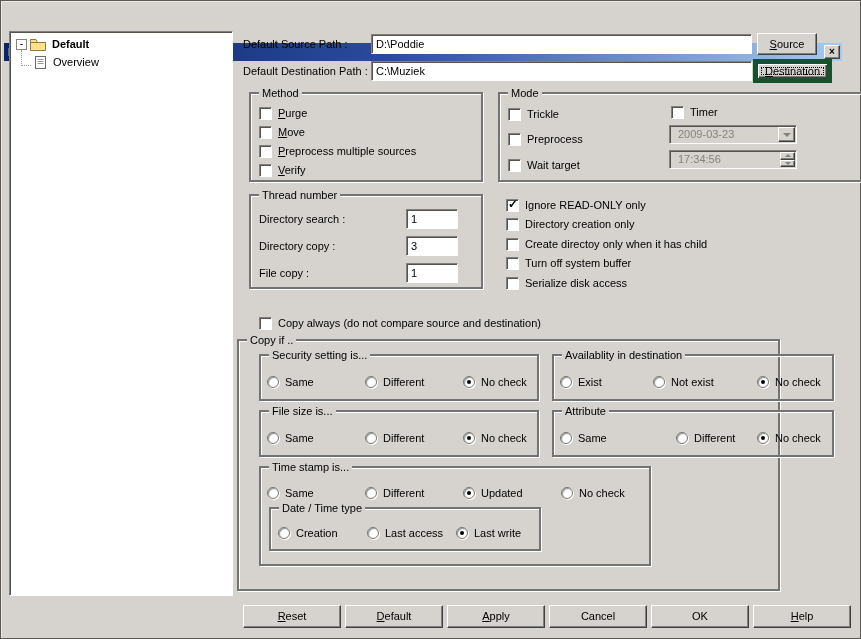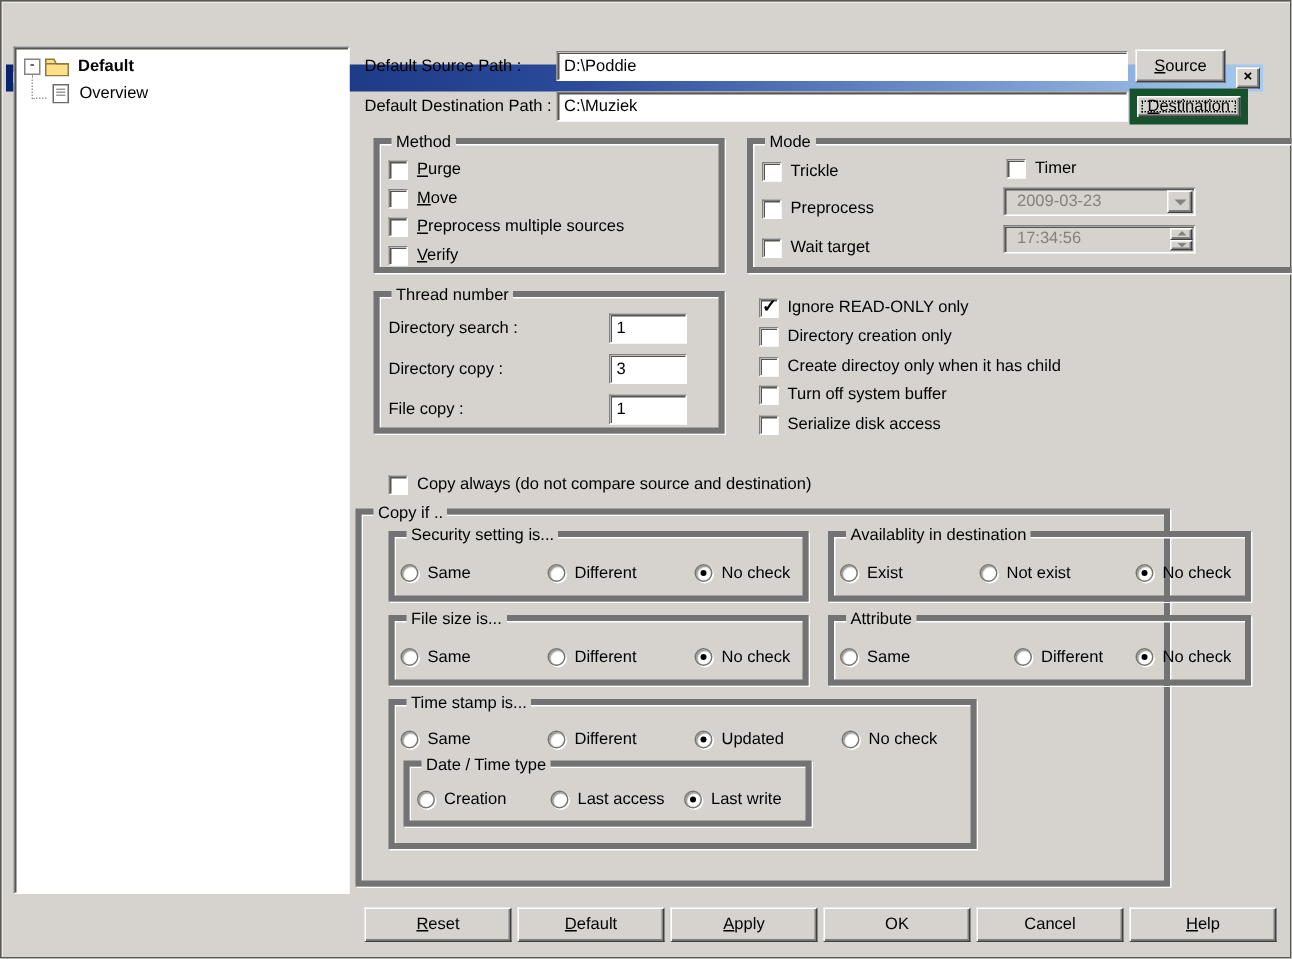--- a/index.html
+++ b/index.html
@@ -22,21 +22,21 @@
   .sunken { border:1px solid; border-color:#808080 #fff #fff #808080; box-shadow: inset 1px 1px 0 #57544d; }
   .field  { position:absolute; background:#fff; border:1px solid; border-color:#808080 #fff #fff #808080;
             box-shadow: inset 1px 1px 0 #57544d; font:11px "Liberation Sans",sans-serif; padding:1px 4px; }
   .btn { background:#d6d3ce; border:1px solid; border-color:#fff #404040 #404040 #fff;
          box-shadow: inset -1px -1px 0 #808080; font:11px "Liberation Sans",sans-serif;
          display:flex; align-items:center; justify-content:center; cursor:default; }
   .defbtn { position:relative; border:5px solid #14532d;
             box-shadow: inset 1px 1px 0 #fff, inset -1px -1px 0 #404040, inset -2px -2px 0 #808080; }
   .defbtn::after { content:""; position:absolute; inset:3px; border:1px dotted #000; }
 
-  .group { position:absolute; border:4px solid #737373;
+  .group { position:absolute; border:2px solid #737373;
            box-shadow: inset 1px 1px 0 #fff, 1px 1px 0 #fff; }
   .legend { position:absolute; top:-8px; left:8px; background:#d6d3ce; padding:0 3px;
             line-height:14px; white-space:nowrap; }
 
   .slabel { position:absolute; height:14px; line-height:14px; white-space:nowrap; }
 
   
   .chk,.rad { position:absolute; display:flex; align-items:center; gap:6px; height:14px;
               white-space:nowrap; cursor:default; }
   .cbx { position:relative; width:13px; height:13px; background:#fff; flex:0 0 13px;
@@ -345,23 +345,23 @@
     <div class="btn">
         <span class="lbl ak">Reset</span>
       </div>
     <div class="btn">
         <span class="lbl ak">Default</span>
       </div>
     <div class="btn">
         <span class="lbl ak">Apply</span>
       </div>
     <div class="btn">
+        <span class="lbl">Cancel</span>
+      </div>
+    <div class="btn">
         <span class="lbl">OK</span>
       </div>
     <div class="btn">
-        <span class="lbl">Cancel</span>
-      </div>
-    <div class="btn">
         <span class="lbl ak">Help</span>
       </div>
   </div>
 
 </div>
 
 </body></html>

